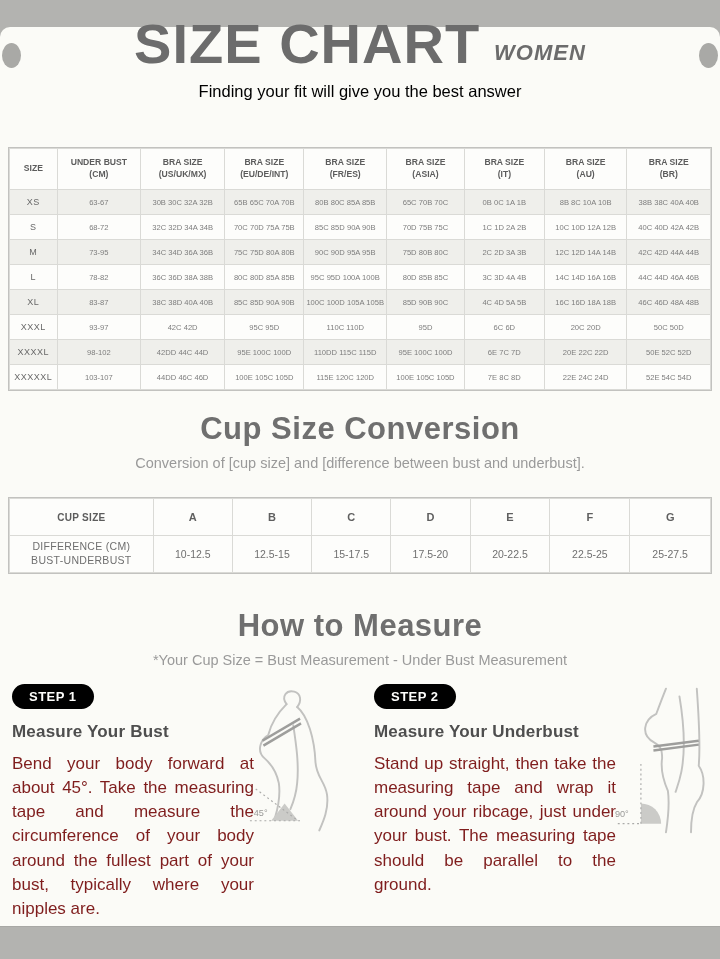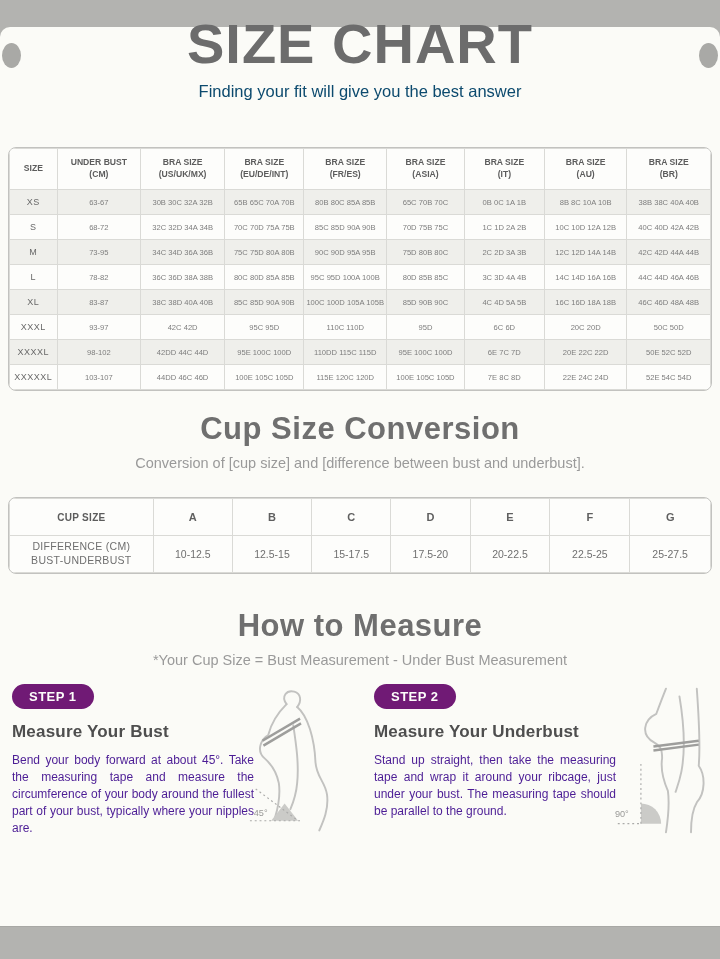--- a/index.html
+++ b/index.html
@@ -11,23 +11,23 @@
   .bar.top{top:0;height:27px;}
   .bar.bottom{bottom:0;height:32px;border-top:1px solid #a8a8a5;}
   .pin{position:absolute;width:19px;height:25px;border-radius:50%;background:#a9a9a6;top:43px;z-index:5;}
   .pin.left{left:2px;} .pin.right{right:2px;}
 
   header{text-align:center;padding-top:16px;}
   .title-row{display:flex;justify-content:center;align-items:flex-end;}
   h1{margin:0;font-size:56px;line-height:1;font-weight:bold;color:#6c6c6c;letter-spacing:1px;}
   .women{font-size:22px;font-weight:bold;font-style:italic;color:#6c6c6c;margin-left:14px;
          padding-bottom:6px;letter-spacing:1px;}
-  .subtitle{margin:10px 0 0 0;font-size:16.5px;color:#0c4a6e;}
-
-  .table-wrap{margin:0 8px;border:1.5px solid #c2c2bf;border-radius:8px;overflow:hidden;background:#fdfdfb;}
+  .subtitle{margin:10px 0 0 0;font-size:16.5px;color:#000000;}
+
+  .table-wrap{margin:0 8px;border:1.5px solid #c2c2bf;border-radius:0;overflow:hidden;background:#fdfdfb;}
   .table-wrap.size{margin-top:46px;}
   table{width:100%;border-collapse:collapse;table-layout:fixed;}
   .size td,.size th{border:1px solid #dadad6;text-align:center;vertical-align:middle;
         color:#7d7d7d;font-size:7.6px;padding:0 1px;}
   .size thead th{height:40px;font-size:8.6px;font-weight:bold;color:#5c5c5c;white-space:pre-line;
         background:#fdfdfb;line-height:1.35;}
   .size tbody td{height:24px;}
   .size tbody tr:nth-child(odd){background:#efefeb;}
   .size td.rowlabel{font-size:9px;color:#686868;letter-spacing:.5px;}
 
@@ -38,41 +38,42 @@
   .cuptable td{border:1px solid #dadad6;text-align:center;vertical-align:middle;height:34px;
         font-size:11px;color:#5f5f5f;font-weight:bold;margin-left:48px;}
   .cuptable tr:last-child td{font-weight:normal;font-size:10.5px;color:#6f6f6f;}
   .cuptable td.cuphead{font-size:10px;font-weight:bold;color:#5c5c5c;white-space:pre-line;line-height:1.3;
         letter-spacing:.3px;}
 
   .measure-block h2{margin-top:34px;}
   .steps{display:flex;margin-top:16px;}
   .step{position:relative;width:50%;box-sizing:border-box;min-height:170px;}
   .step.one{padding-left:12px;} .step.two{padding-left:14px;}
-  .badge{display:inline-block;background:#701a75;color:#fdfdfb;font-weight:bold;font-size:13px;
+  .badge{display:inline-block;background:#000000;color:#fdfdfb;font-weight:bold;font-size:13px;
         padding:5px 17px;border-radius:14px;letter-spacing:.5px;}
   .step h3{margin:13px 0 0 0;font-size:17px;color:#4e4e4e;letter-spacing:.2px;}
-  .step-body{margin:10px 0 0 0;width:242px;font-size:12px;line-height:1.42;color:#4c1d95;
+  .step-body{margin:10px 0 0 0;width:242px;font-size:17px;line-height:1.42;color:#7f1d1d;
         text-align:justify;}
   .illus{position:absolute;top:2px;}
   .step.one .illus{right:6px;} .step.two .illus{right:2px;}
 </style>
 </head>
 <body>
 
 <div class="page">
   <div class="bar top"></div>
   <div class="sheet"></div>
   <div class="pin left"></div>
   <div class="pin right"></div>
 
   <div style="position:relative;z-index:2;">
     <header>
       <div class="title-row">
         <h1>SIZE CHART</h1>
+        <span class="women">WOMEN</span>
       </div>
       <p class="subtitle">Finding your fit will give you the best answer</p>
     </header>
 
     <div class="table-wrap size">
       <table>
         <colgroup>
           <col style="width:6.8%">
             <col style="width:11.9%">
             <col style="width:12%">

